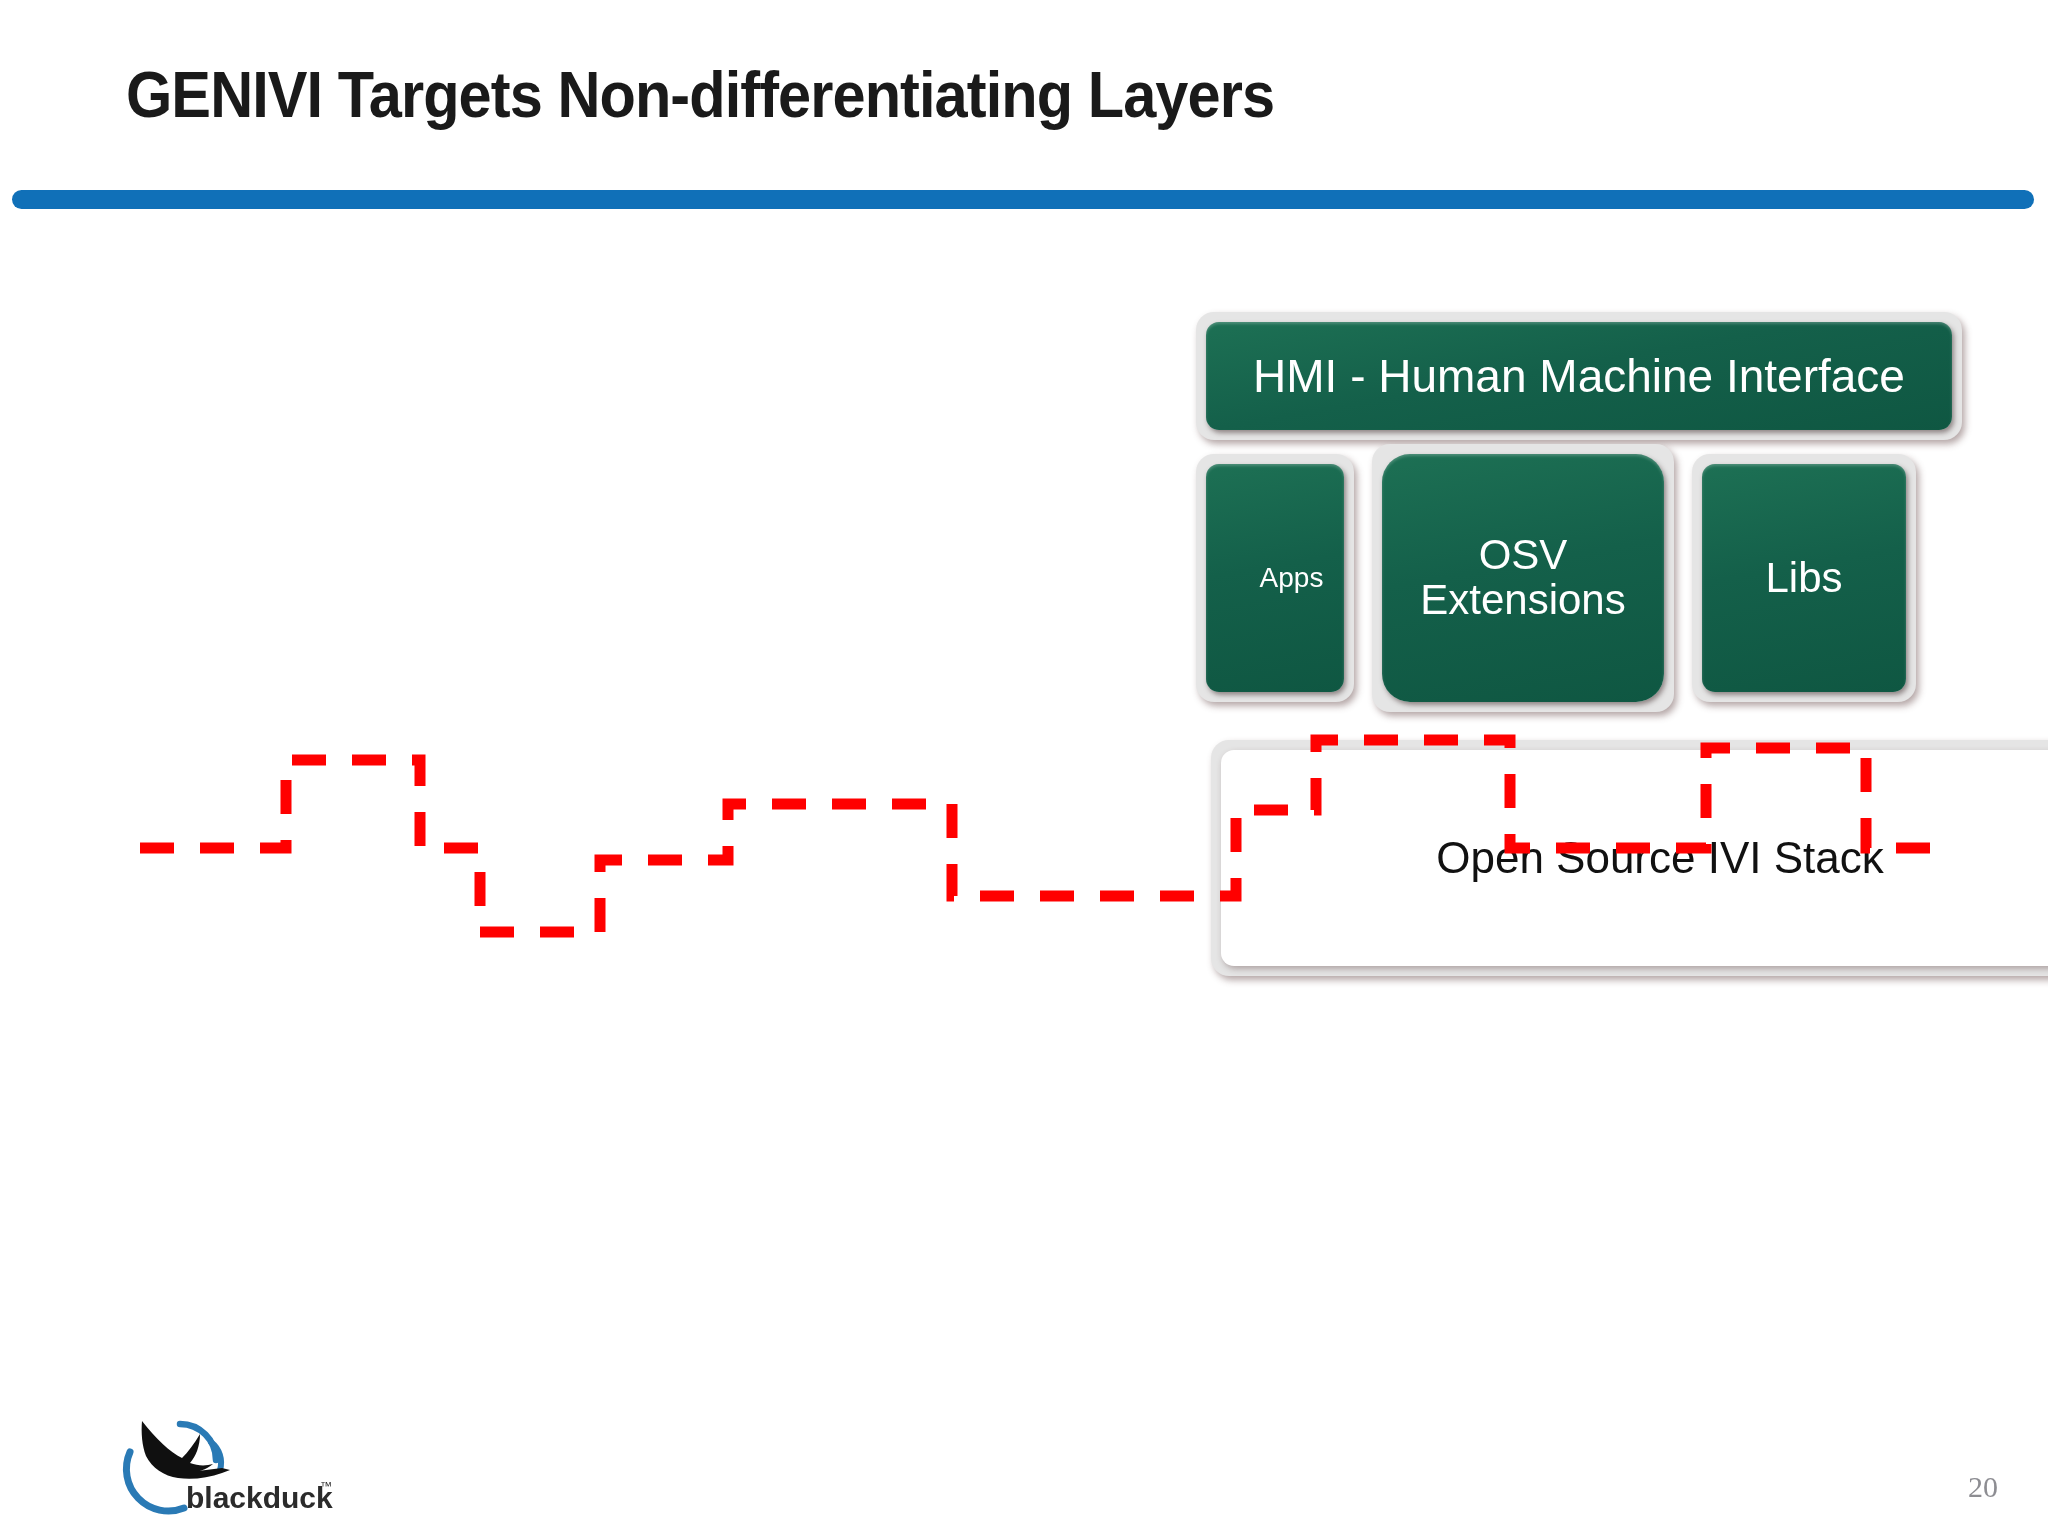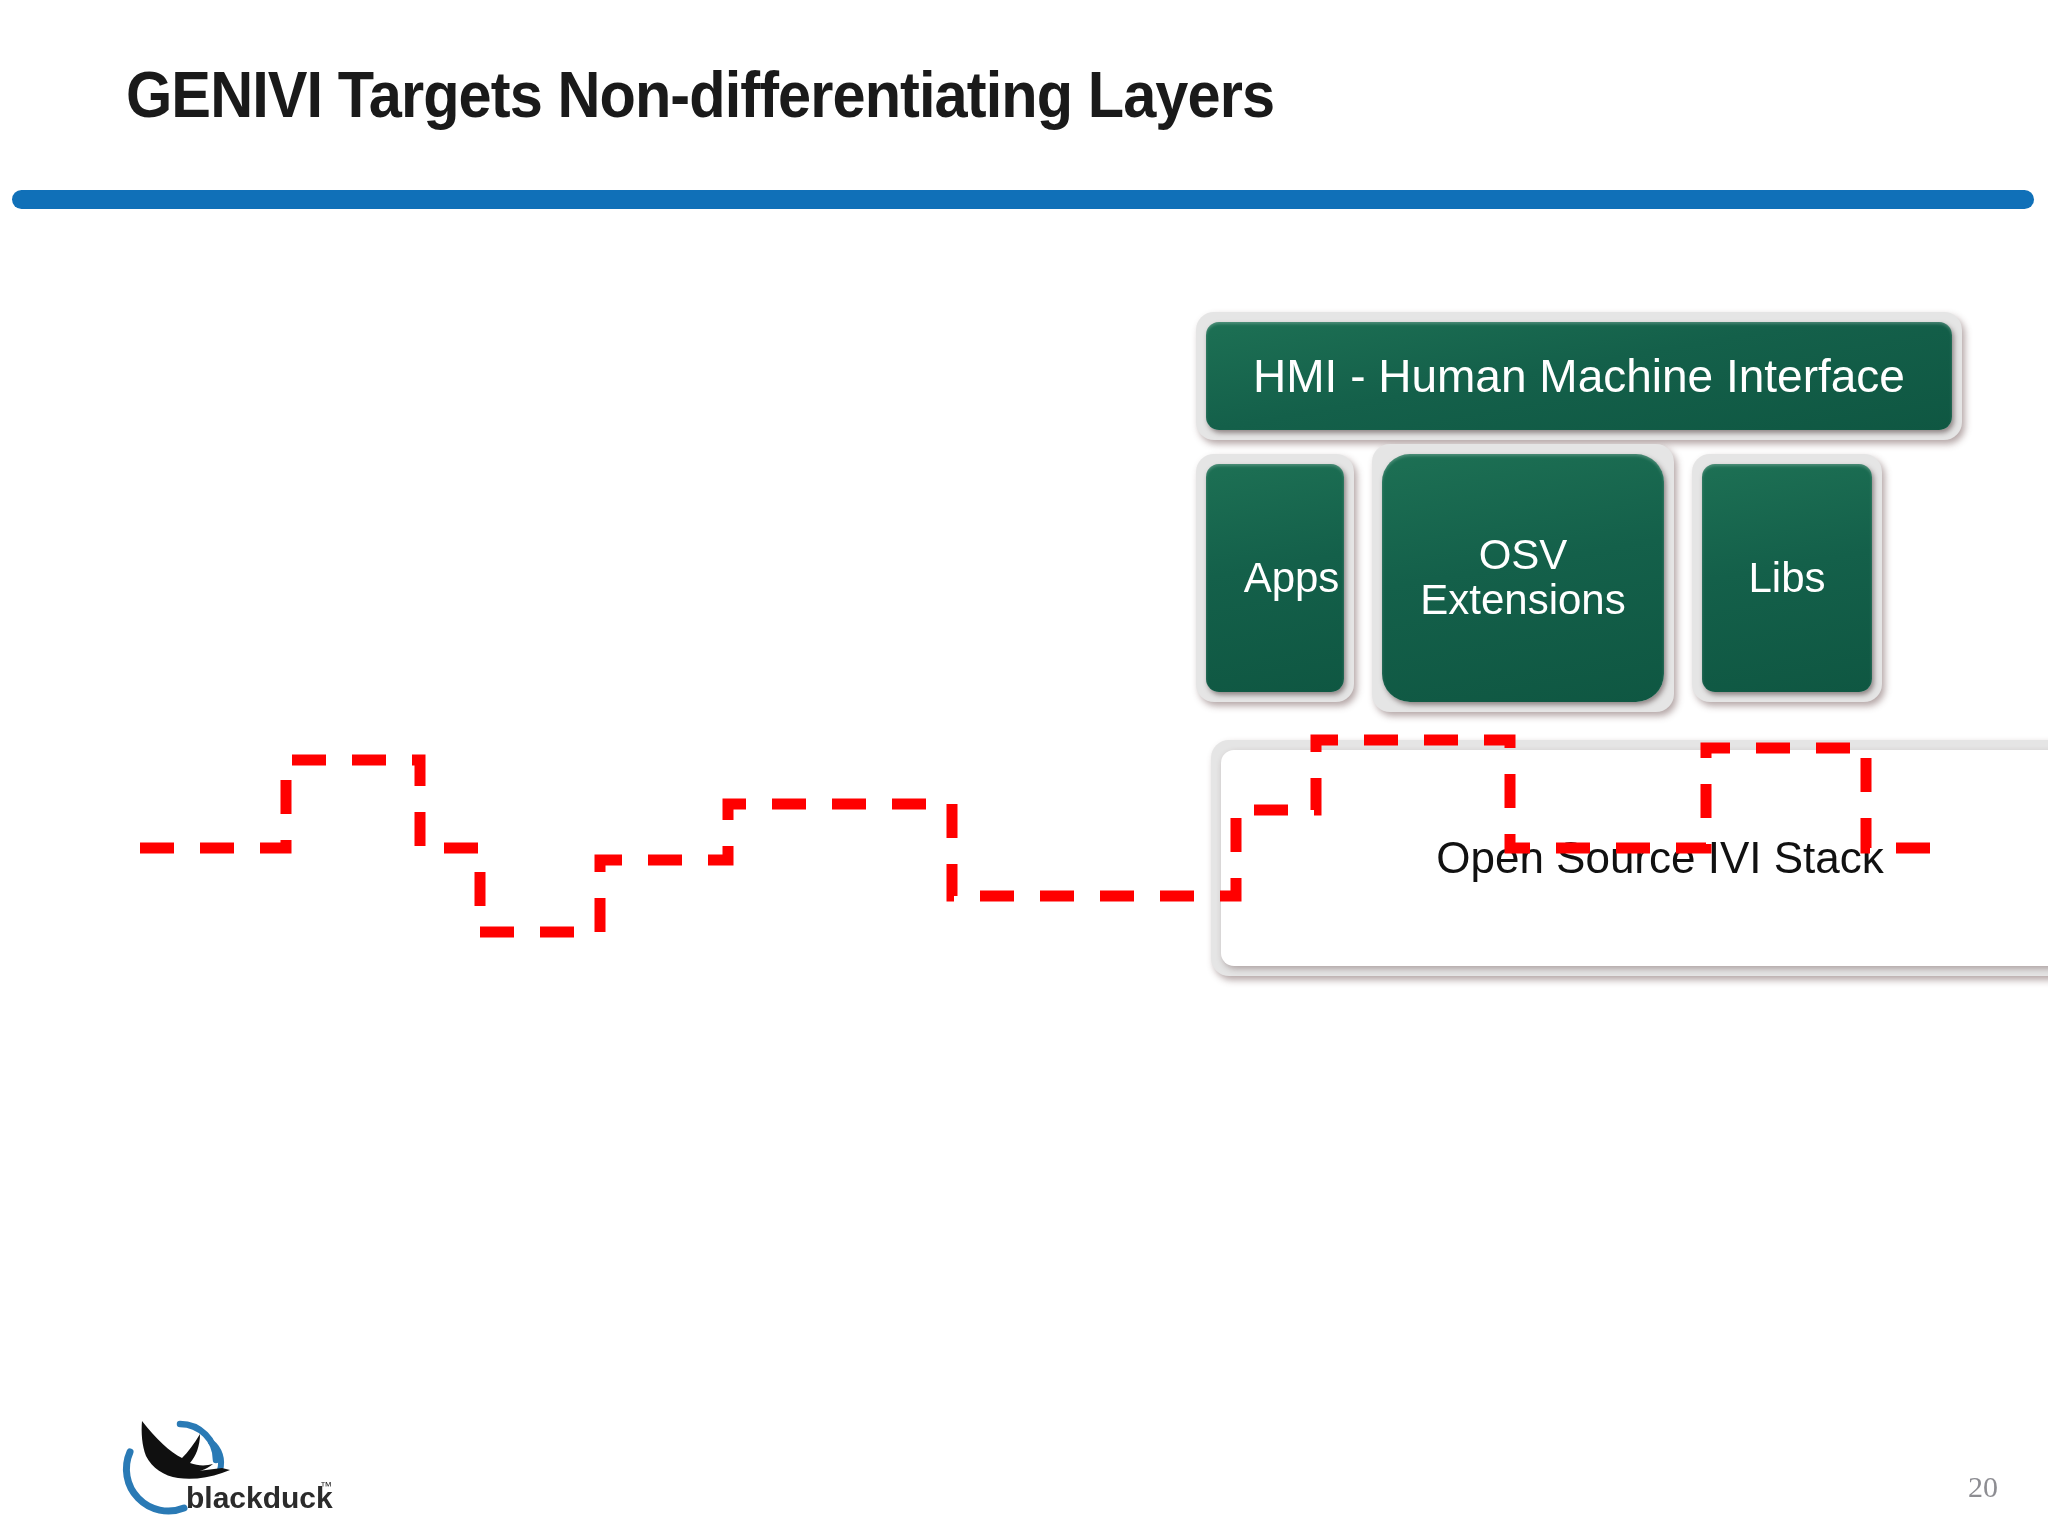--- a/index.html
+++ b/index.html
@@ -79,26 +79,26 @@
   .layer-inner.white {
     background: #ffffff;
     color: #111111;
     box-shadow: 2px 3px 6px rgba(90,60,60,0.38);
   }
 
   
   #layer-hmi      { left: 0px;   top: 0px;   width: 766px; height: 128px; }
   #layer-apps     { left: 0px;   top: 142px; width: 158px; height: 248px; }
   #layer-osv      { left: 176px; top: 132px; width: 302px; height: 268px; }
-  #layer-libs     { left: 496px; top: 142px; width: 190px; height: 248px; }
+  #layer-libs     { left: 496px; top: 142px; width: 224px; height: 248px; }
   #layer-ivistack { left: 15px;   top: 428px; width: 898px; height: 236px; }
   #layer-kernel   { left: 0px;   top: 686px; width: 766px; height: 130px; }
 
   #layer-hmi .layer-inner      { font-size: 46px; }
-  #layer-apps .layer-inner     { font-size: 42px; padding-left: 33px; }
+  #layer-apps .layer-inner     { font-size: 28px; padding-left: 33px; }
   #layer-osv .layer-inner      { font-size: 42px; }
   #layer-libs .layer-inner     { font-size: 42px; }
   #layer-ivistack .layer-inner { font-size: 44px; }
   #layer-kernel .layer-inner   { font-size: 44px; }
 
   
   #red-path {
     position: absolute;
     left: 0;
     top: 0;

